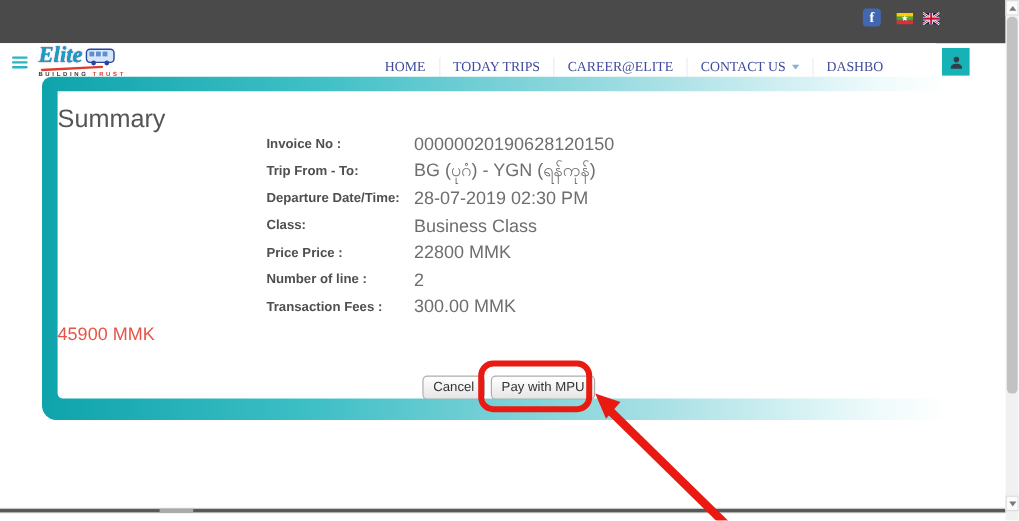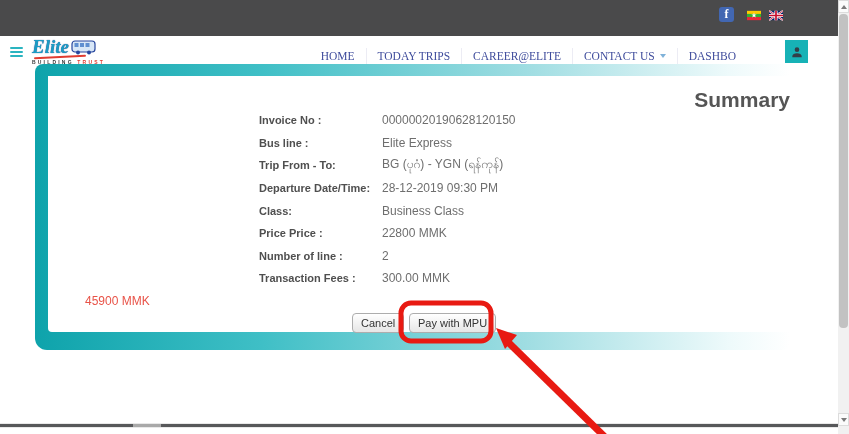--- a/index.html
+++ b/index.html
@@ -36,26 +36,26 @@
   .nav-item:last-child{border-right:none;padding-right:0;}
   .caret{width:0;height:0;margin-left:5px;border-left:3.5px solid transparent;
          border-right:3.5px solid transparent;border-top:4px solid #7fb2d9;}
   .avatar-btn{position:absolute;left:785px;top:4px;width:23px;height:23px;background:#17b2b6;
               display:flex;align-items:center;justify-content:center;cursor:pointer;}
 
   
   .card{position:absolute;left:35px;top:64px;width:755px;height:286px;border-radius:8px 8px 8px 12px;
         background:linear-gradient(90deg,#0ea3ab 0%,#3fbfc6 30%,#9fdde2 65%,#eefafb 92%,#ffffff 100%);}
   .card-inner{position:absolute;left:13px;top:12px;right:0;bottom:18px;background:#fff;border-radius:0 0 0 4px;}
-  .card-title{position:absolute;left:0;right:0;top:12px;margin:0;text-align:right;
-              font-size:21px;font-weight:bold;color:#555;}
-  .rows{position:absolute;left:0;top:33px;right:0;padding-left:37px;}
+  .card-title{position:absolute;left:0;right:0;top:12px;margin:0;text-align:left;
+              font-size:21px;font-weight:normal;color:#555;}
+  .rows{position:absolute;left:0;top:33px;right:0;}
   .row{height:22.6px;display:flex;align-items:center;}
   .row .lbl{margin-left:174px;width:123px;font-size:11px;font-weight:bold;color:#4f4f4f;}
-  .row .val{font-size:12px;color:#6e6e6e;}
+  .row .val{font-size:15px;color:#6e6e6e;}
   .row .val.red{color:#e85348;}
   .btn{position:absolute;top:237px;height:20px;font-size:11px;color:#333;
        border:1px solid #adadad;border-radius:4px;background:linear-gradient(#ffffff,#e6e6e6);
        padding:0 8px;cursor:pointer;font-family:"Liberation Sans",sans-serif;}
   .btn-cancel{left:304px;}
   .btn-pay{left:361px;}
 
   
   .annotation{position:absolute;left:0;top:0;width:849px;height:434px;pointer-events:none;z-index:40;}
 
@@ -151,30 +151,26 @@
 
   <div class="card">
     <div class="card-inner">
       <h2 class="card-title">Summary</h2>
       <div class="rows" id="rows">
           <div class="row">
             <span class="lbl">Invoice No :</span>
             <span class="val">00000020190628120150</span>
           </div>
           <div class="row">
-            <span class="lbl">Bus line :</span>
-            <span class="val">Elite Express</span>
-          </div>
-          <div class="row">
             <span class="lbl">Trip From - To:</span>
             <span class="val">BG (ပုဂံ) - YGN (ရန်ကုန်)</span>
           </div>
           <div class="row">
             <span class="lbl">Departure Date/Time:</span>
-            <span class="val">28-12-2019 09:30 PM</span>
+            <span class="val">28-07-2019 02:30 PM</span>
           </div>
           <div class="row">
             <span class="lbl">Class:</span>
             <span class="val">Business Class</span>
           </div>
           <div class="row">
             <span class="lbl">Price Price :</span>
             <span class="val">22800 MMK</span>
           </div>
           <div class="row">

